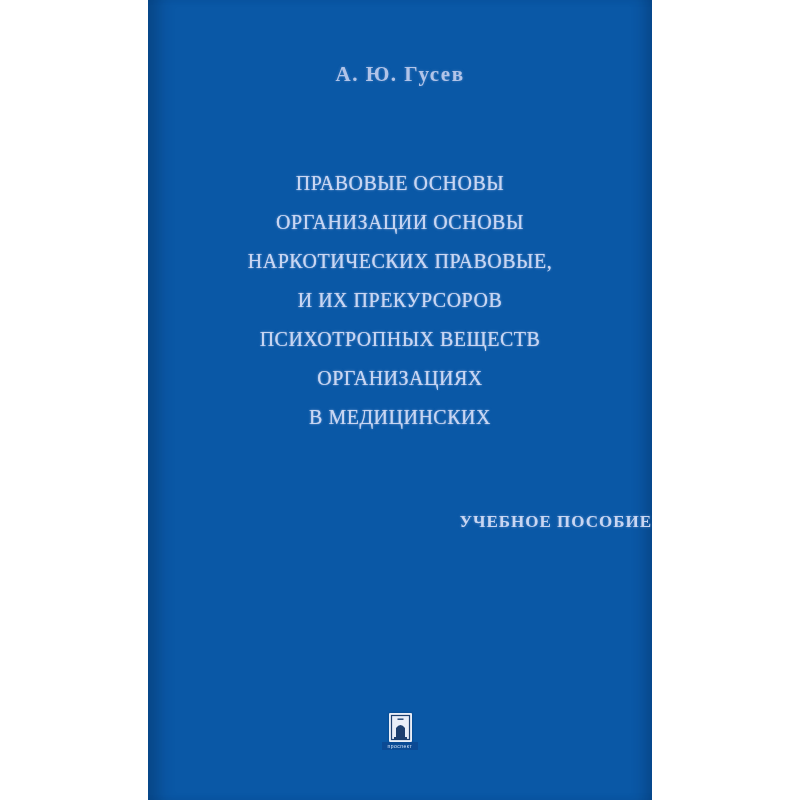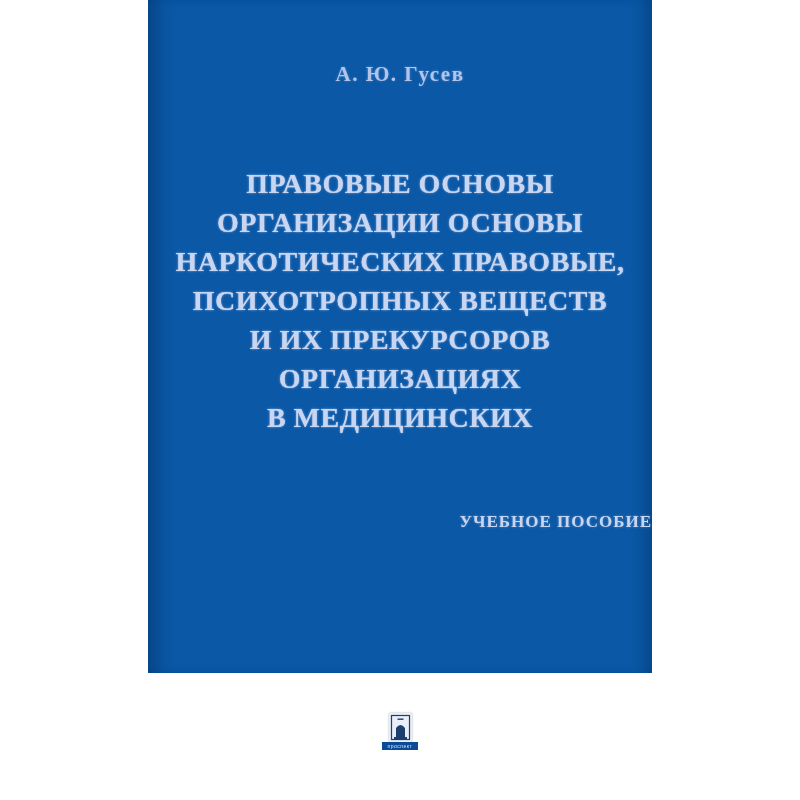--- a/index.html
+++ b/index.html
@@ -17,21 +17,21 @@
   .page {
     position: absolute;
     inset: 0;
     background: var(--page-bg, #ffffff);
   }
   .book-cover {
     position: absolute;
     left: 148px;
     top: 0;
     width: 504px;
-    height: 673px;
+    height: 800px;
     background: var(--cover-bg, #0a58a6);
     box-shadow:
       inset 20px 0 16px -10px rgba(0, 25, 60, 0.30),
       inset -16px 0 14px -9px rgba(0, 25, 60, 0.28);
   }
   .author {
     position: absolute;
     top: 62px;
     left: 0;
     width: 100%;
@@ -41,22 +41,22 @@
     letter-spacing: 1.5px;
     color: var(--text-dim, #b2c4e8);
     text-shadow: 0 0 3px rgba(130, 165, 220, 0.55);
   }
   .title {
     position: absolute;
     top: 164px;
     left: 0;
     width: 100%;
     text-align: center;
-    font-size: 28px;
-    font-weight: bold;
+    font-size: 20px;
+    font-weight: normal;
     line-height: 39px;
     letter-spacing: 0.5px;
     color: var(--text-light, #c9d6f2);
     text-shadow: 0 0 3px rgba(150, 180, 230, 0.6), 0 0 1px rgba(200, 215, 245, 0.8);
   }
   .title .title-line {
     display: block;
   }
   .subtitle {
     position: absolute;
@@ -112,22 +112,22 @@
 
 <div class="page">
   <div class="book-cover">
 
     <div class="author">А. Ю. Гусев</div>
 
     <div class="title">
       <span class="title-line">ПРАВОВЫЕ ОСНОВЫ</span>
       <span class="title-line">ОРГАНИЗАЦИИ ОСНОВЫ</span>
       <span class="title-line">НАРКОТИЧЕСКИХ ПРАВОВЫЕ,</span>
+      <span class="title-line">И ИХ ПРЕКУРСОРОВ</span>
       <span class="title-line">ПСИХОТРОПНЫХ ВЕЩЕСТВ</span>
-      <span class="title-line">И ИХ ПРЕКУРСОРОВ</span>
       <span class="title-line">ОРГАНИЗАЦИЯХ</span>
       <span class="title-line">В МЕДИЦИНСКИХ</span>
     </div>
 
     <div class="subtitle">УЧЕБНОЕ ПОСОБИЕ</div>
 
     <div class="publisher">
       <div class="logo-box">
         <svg width="23" height="29" viewBox="0 0 23 29" xmlns="http://www.w3.org/2000/svg" aria-hidden="true">
           <rect x="2.5" y="2.5" width="18" height="24" fill="none" stroke="#1d3f6f" stroke-width="1.2"></rect>

